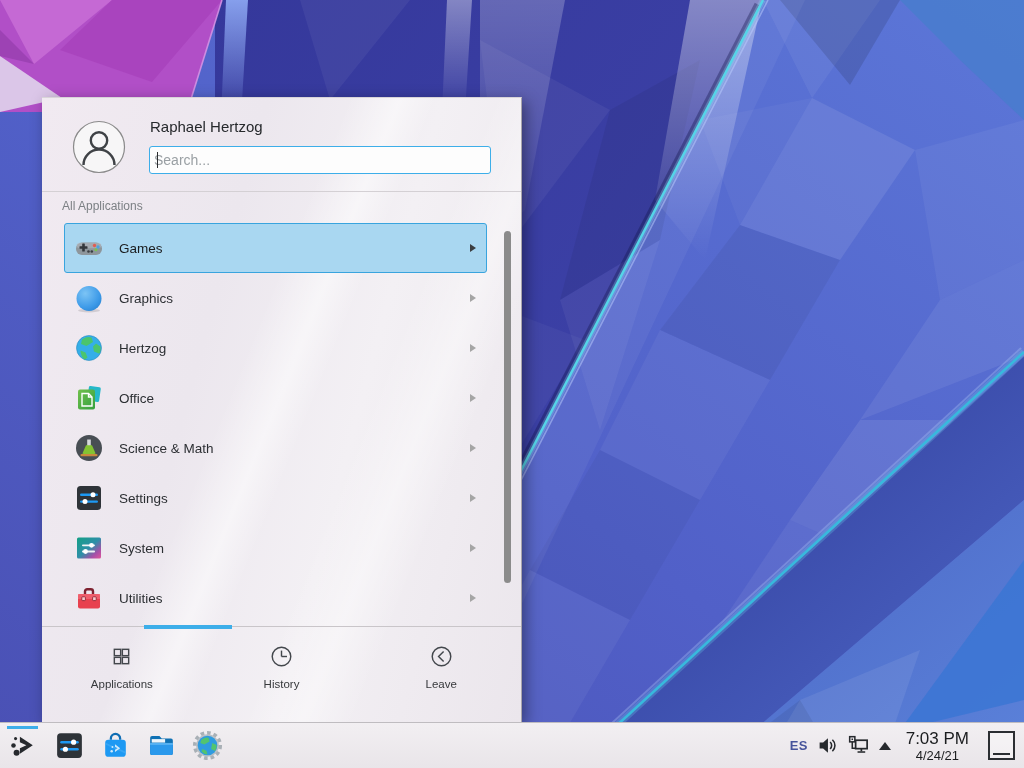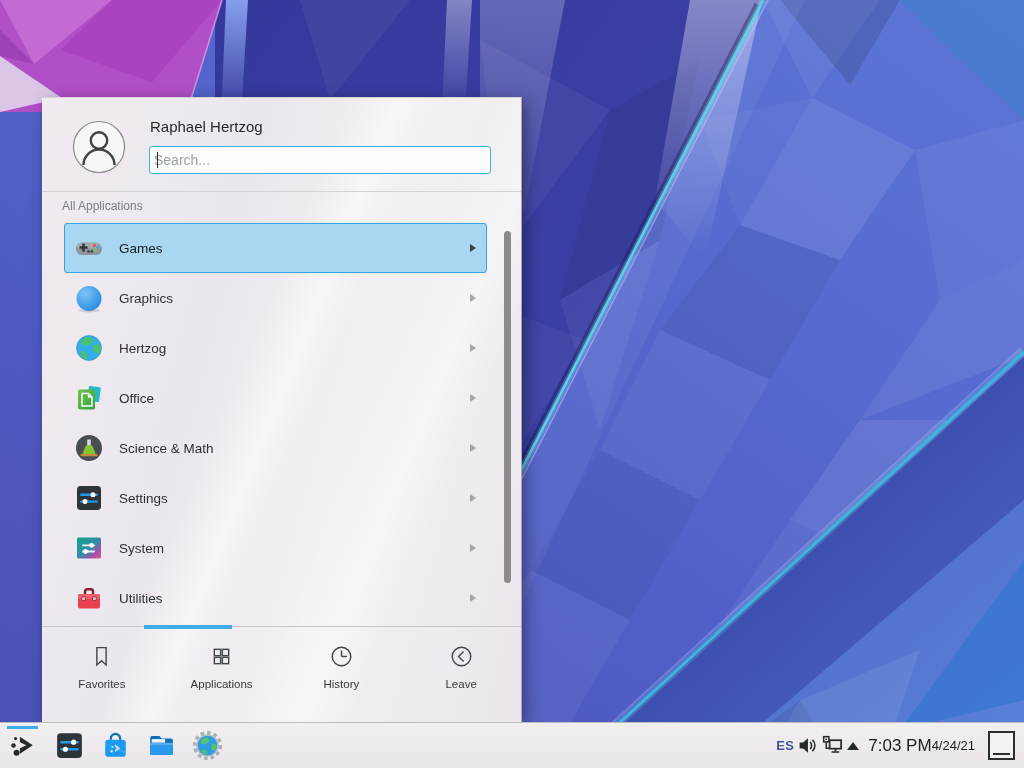--- a/index.html
+++ b/index.html
@@ -49,24 +49,24 @@
   .tab svg{ width:27px; height:27px; stroke:#43474c; stroke-width:1.7; fill:none; }
   .tab-label{ margin-top:8px; font-size:11.5px; color:#37393c; }
 
   
   .taskbar{ position:absolute; left:0; bottom:0; width:1024px; height:46px;
     background:linear-gradient(180deg,#f2eff2,#e9e5e9); border-top:1px solid #bfbcc0;
     display:flex; align-items:center; }
   .task-btn{ position:relative; width:46px; height:46px; display:flex; align-items:center; justify-content:center; }
   .task-btn svg{ width:33px; height:33px; display:block; }
   .task-active-line{ position:absolute; left:7px; top:3px; width:31px; height:3px; background:#3daee9; }
-  .tray{ margin-left:auto; display:flex; align-items:center; gap:3px; padding-right:6px; }
+  .tray{ margin-left:auto; display:flex; align-items:center; gap:9px; padding-right:6px; }
   .kbd-layout{ font-size:13px; font-weight:bold; color:#47549b; letter-spacing:.3px; }
   .caret-up{ width:0; height:0; border-left:6.5px solid transparent; border-right:6.5px solid transparent; border-bottom:8px solid #26292d; }
-  .clockw{ display:flex; flex-direction:row; align-items:center; margin:0 10px 0 6px; color:#1b1d1f; }
+  .clockw{ display:flex; flex-direction:column; align-items:center; margin:0 10px 0 6px; color:#1b1d1f; }
   .clock-time{ font-size:17px; line-height:19px; }
   .clock-date{ font-size:13px; line-height:15px; }
   .show-desktop{ position:relative; width:27px; height:29px; border:2px solid #2b2e32; margin-right:3px; background:rgba(255,255,255,.35); }
   .show-desktop::after{ content:""; position:absolute; left:3px; right:3px; bottom:3px; height:2px; background:#2b2e32; }
 </style>
 </head>
 <body>
 
 <div class="desktop">
 
@@ -325,26 +325,20 @@
         <span class="cat-label">Help</span>
         <span class="arrow"></span>
       </div>
 
       <div class="scroll-thumb"></div>
     </div>
 
     <div class="tabbar">
       <div class="tab-indicator"></div>
 
-      <div class="tab">
-        <svg viewBox="0 0 32 32">
-          <path d="M10.5,5.5 h11 v20.5 l-5.5,-5 -5.5,5 Z"></path>
-        </svg>
-        <span class="tab-label">Favorites</span>
-      </div>
 
       <div class="tab">
         <svg viewBox="0 0 32 32">
           <rect x="7.5" y="7.5" width="7.5" height="7.5"></rect>
             <rect x="17" y="7.5" width="7.5" height="7.5"></rect>
           <rect x="7.5" y="17" width="7.5" height="7.5"></rect>
             <rect x="17" y="17" width="7.5" height="7.5"></rect>
         </svg>
         <span class="tab-label">Applications</span>
       </div>

